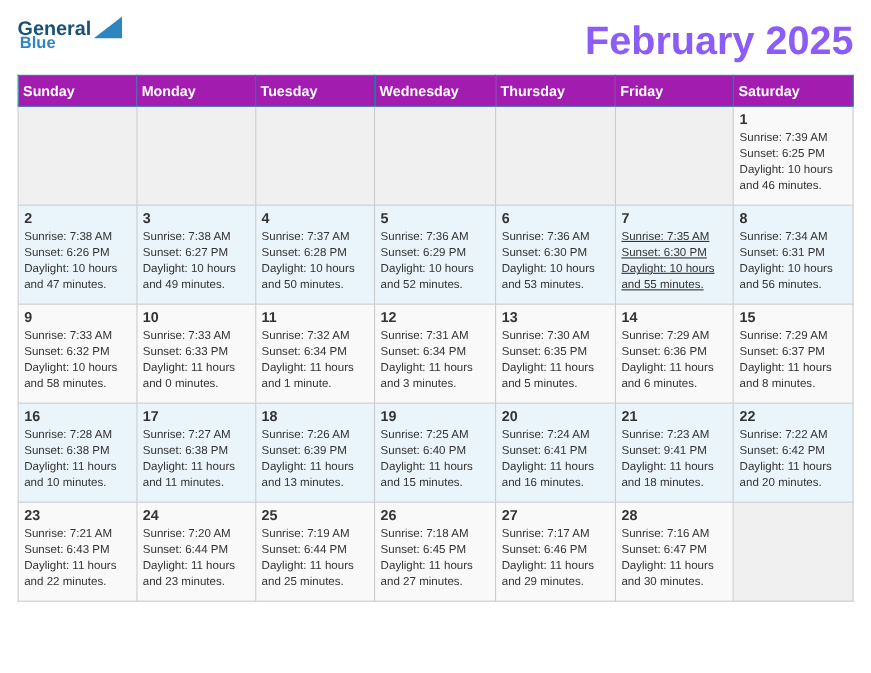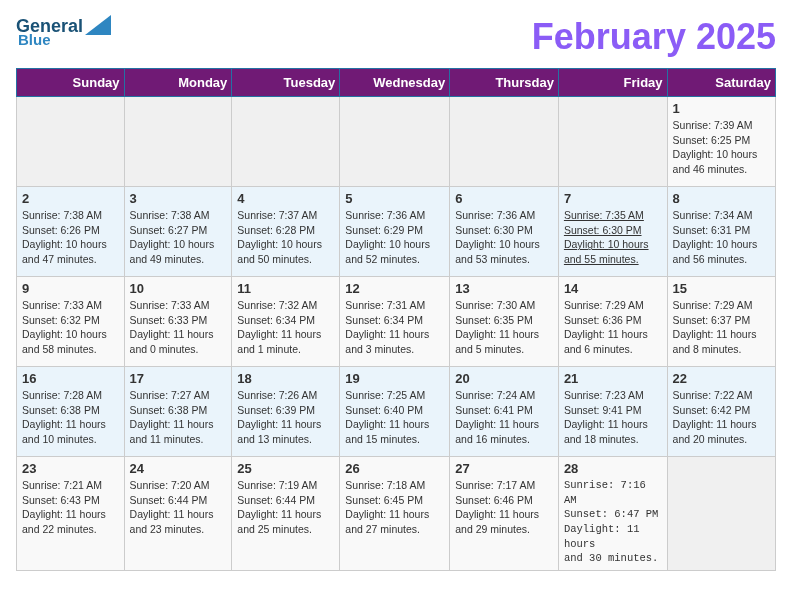--- a/index.html
+++ b/index.html
@@ -31,25 +31,25 @@
     }
     .calendar-subtitle {
       font-size: 16px;
       color: #555;
     }
     table {
       width: 100%;
       border-collapse: collapse;
     }
     thead th {
-      background-color: #701a75;
+      background-color: #a21caf;
       color: #fff;
       font-size: 13px;
       padding: 6px 4px;
-      text-align: right;
+      text-align: left;
       border: 1px solid #2471a3;
     }
     tbody td {
       border: 1px solid #ccc;
       vertical-align: top;
       padding: 4px 5px;
       font-size: 11px;
       color: #333;
       height: 90px;
       width: 113px;
@@ -303,21 +303,21 @@
         </td>
         <td>
           <span class="day-num">27</span>
           <div class="day-info" style="white-space: pre-line;">Sunrise: 7:17 AM
 Sunset: 6:46 PM
 Daylight: 11 hours
 and 29 minutes.</div>
         </td>
         <td>
           <span class="day-num">28</span>
-          <div class="day-info" style="white-space: pre-line; font-family: Liberation Mono, monospace;">Sunrise: 7:16 AM
+          <div class="day-info" style="white-space: pre-line;">Sunrise: 7:16 AM
 Sunset: 6:47 PM
 Daylight: 11 hours
 and 30 minutes.</div>
         </td>
         <td class="empty"></td>
       </tr>
     </tbody>
 </table>
 
 </body></html>

